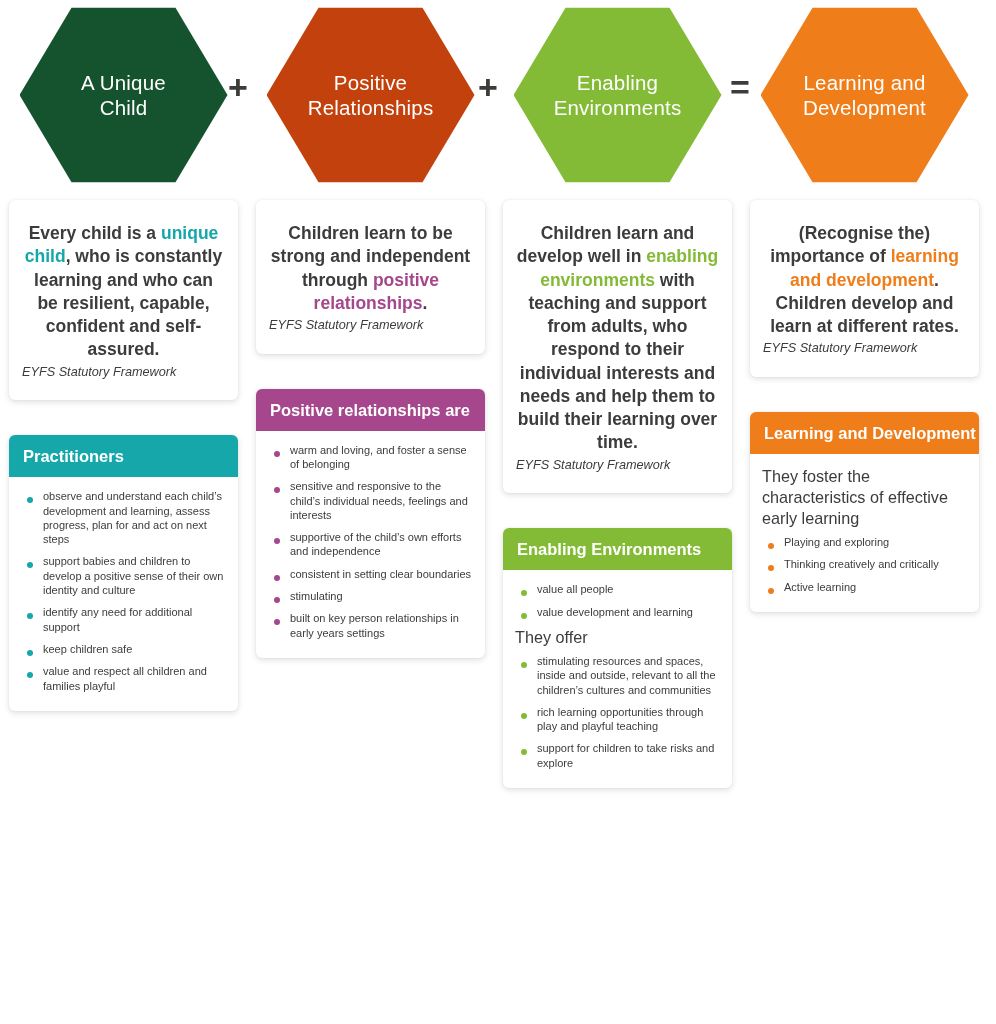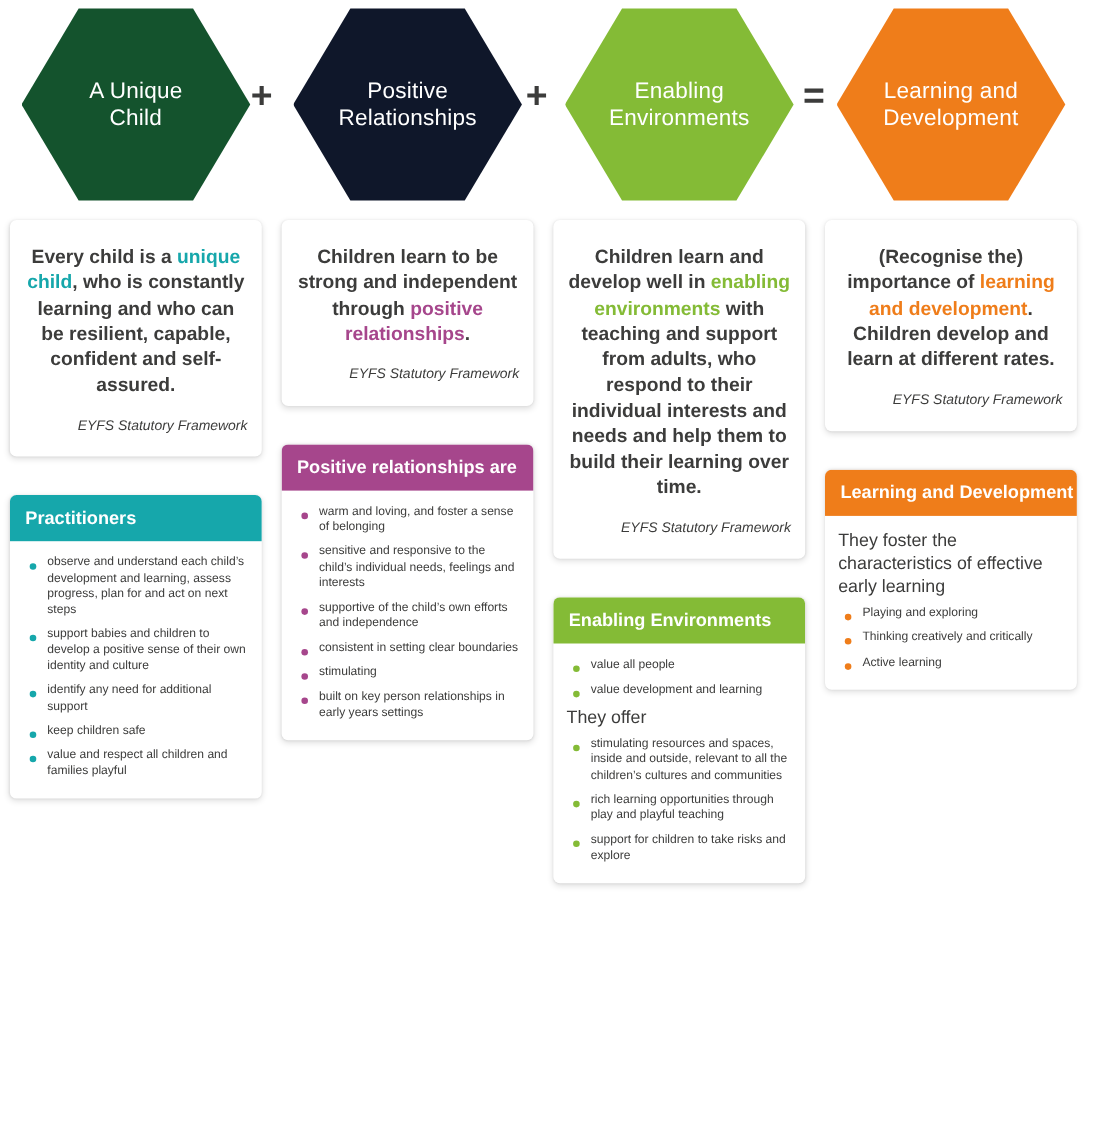--- a/index.html
+++ b/index.html
@@ -93,25 +93,25 @@
   }
   .quote-text {
     font-size: 17.5px;
     line-height: 1.33;
     font-weight: 700;
     color: #3c3c3b;
     text-align: center;
   }
   .quote-text .hl { font-weight: 700; }
   .quote-source {
-    margin-top: 17px;
+    margin-top: 2px;
     font-size: 12.7px;
     font-style: italic;
     color: #3c3c3b;
-    text-align: right;
+    text-align: left;
     line-height: 1.3;
   }
 
   .detail-card {
     margin-top: 35px;
     overflow: hidden;
   }
   .detail-head {
     padding: 12px 14px 12px 14px;
     color: #ffffff;
@@ -161,21 +161,21 @@
   <div class="hex-row">
 
     <div class="hex-cell">
       <div class="hexagon" id="hex0" style="background: #14532d;">
         <span class="hex-label">A Unique
 Child</span>
       </div>
     </div>
 
     <div class="hex-cell">
-      <div class="hexagon" id="hex1" style="background: #0f172a;">
+      <div class="hexagon" id="hex1" style="background: #c2410c;">
         <span class="hex-label">Positive
 Relationships</span>
       </div>
     </div>
 
     <div class="hex-cell">
       <div class="hexagon" id="hex2" style="background: rgb(132, 187, 54);">
         <span class="hex-label">Enabling
 Environments</span>
       </div>

